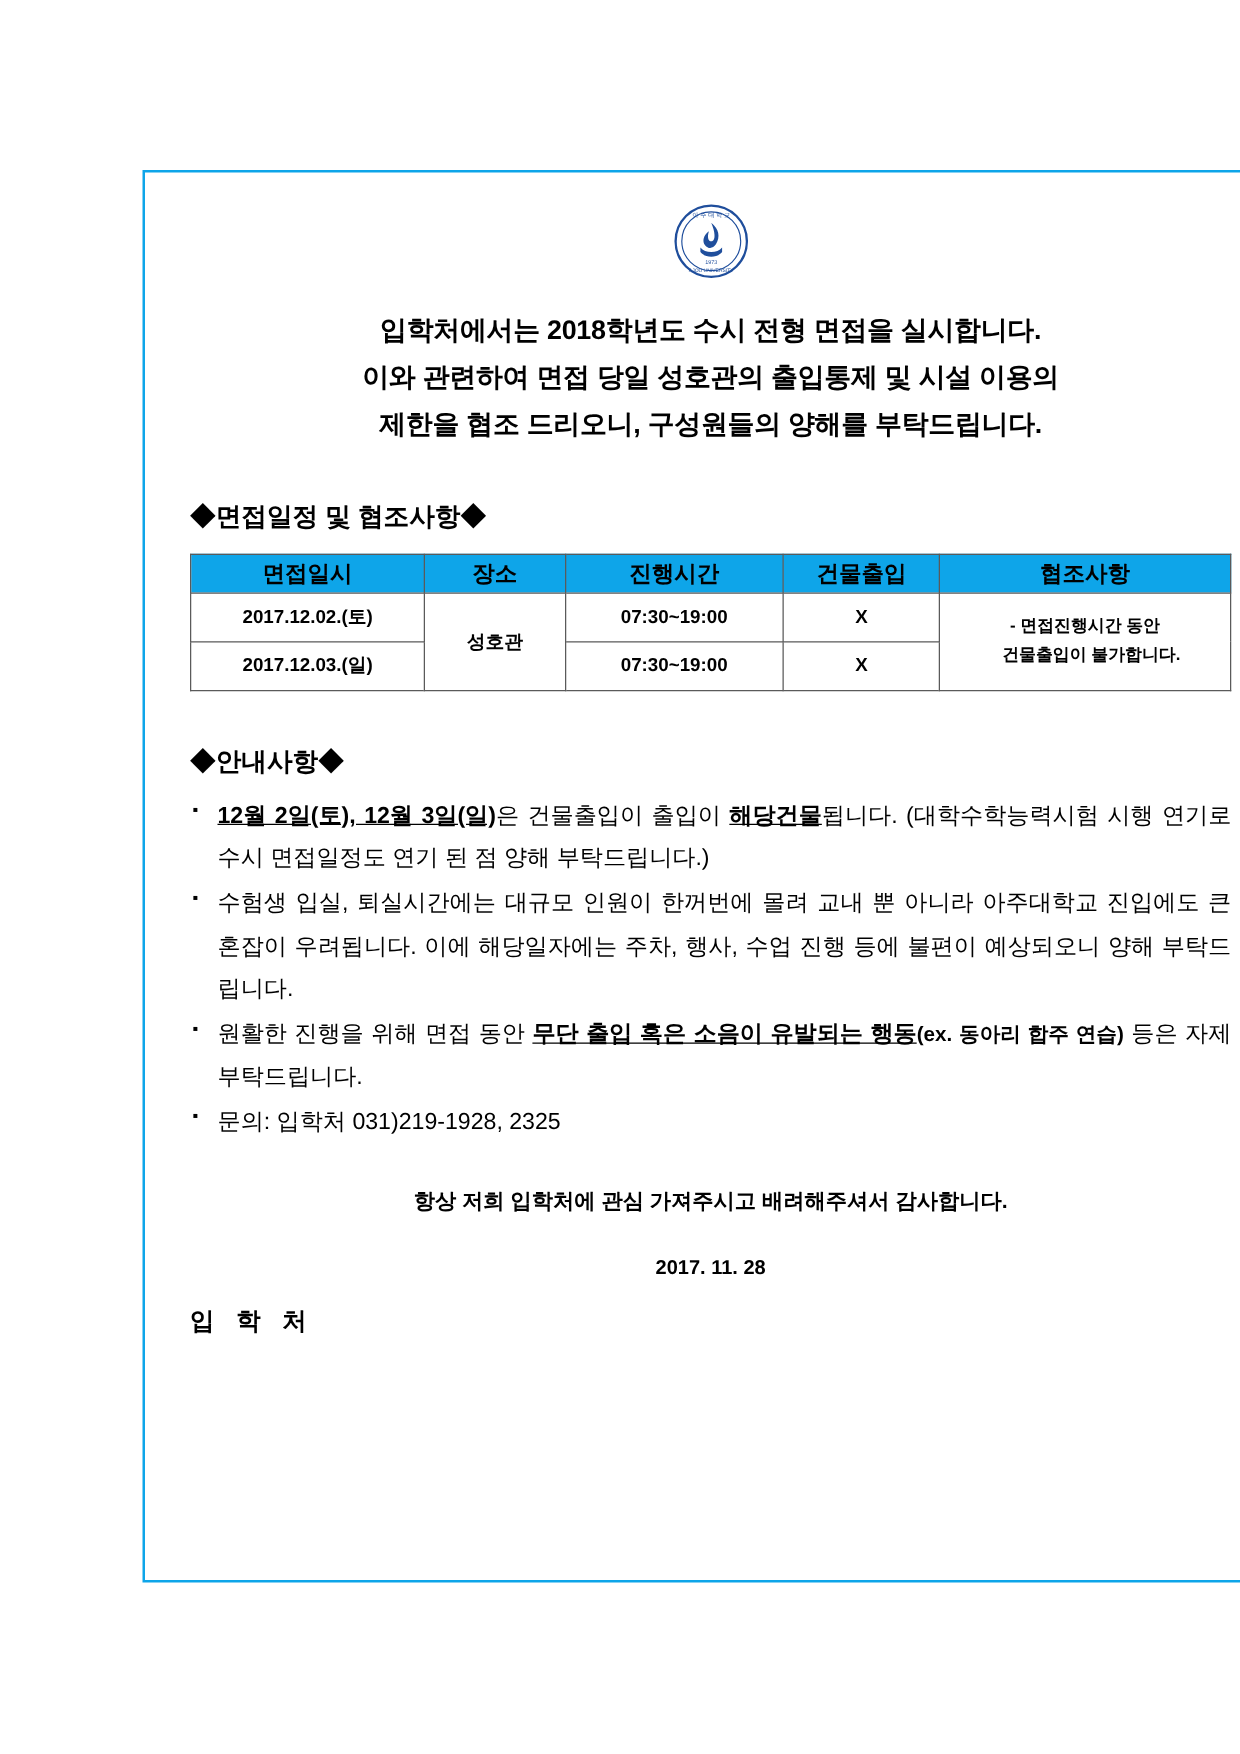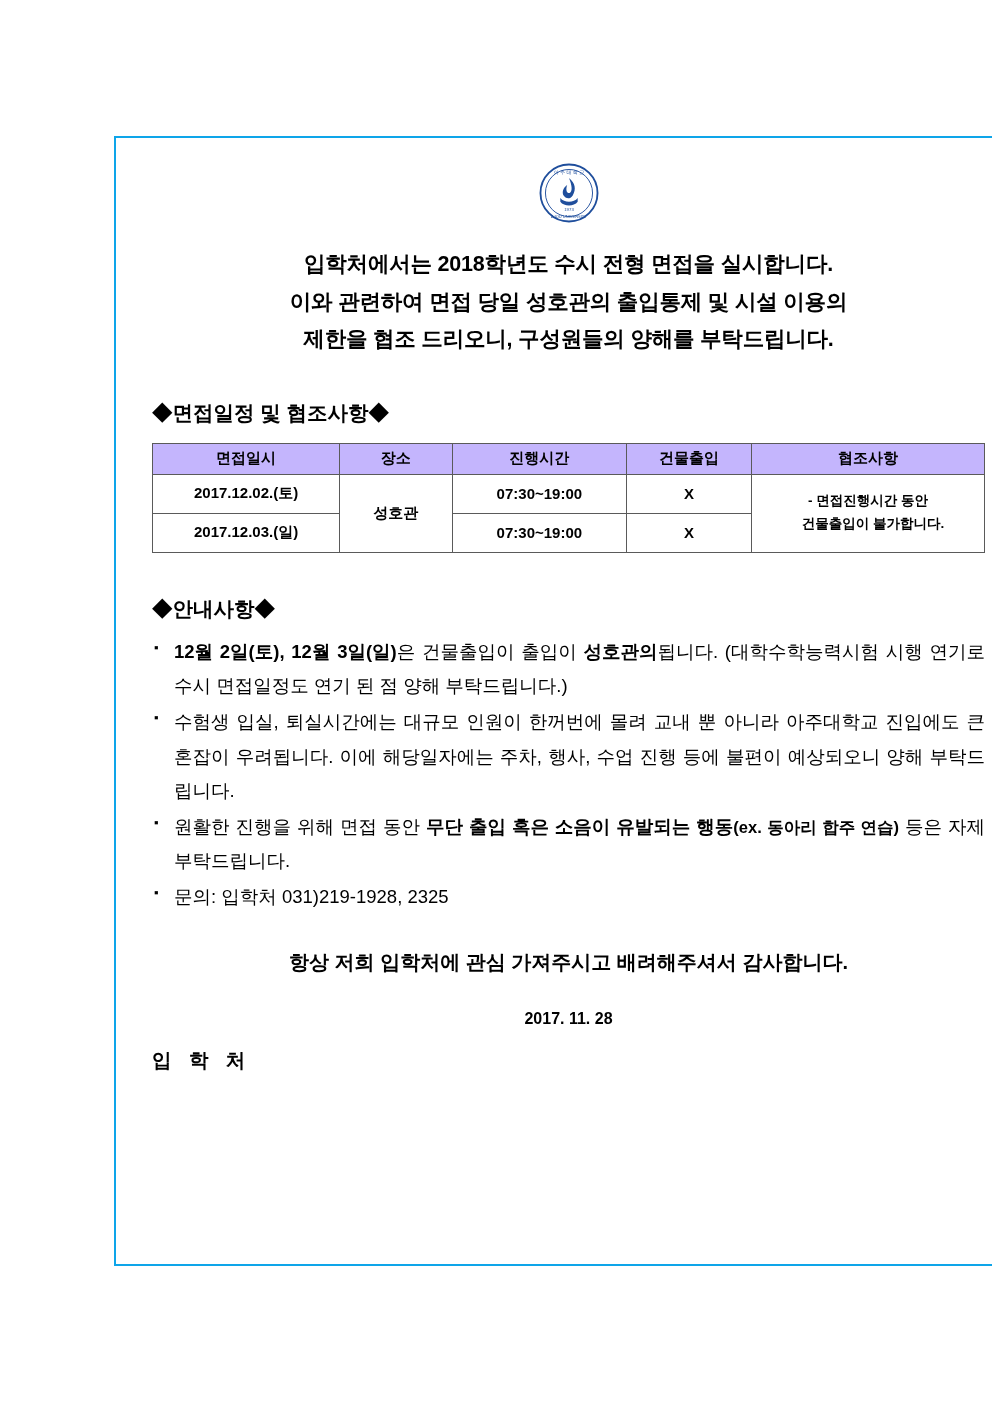--- a/index.html
+++ b/index.html
@@ -71,23 +71,23 @@
   }
   table.schedule th, table.schedule td {
     border: 1px solid #5a5a5a;
     text-align: center;
     vertical-align: middle;
     padding: 0;
     height: 38px;
     font-weight: bold;
   }
   table.schedule thead th {
-    background: #c4b5fd;
+    background: #0ea5e9;
     height: 30px;
-    font-size: 15px;
+    font-size: 18px;
     margin-top: 36px;
   }
   td.note {
     text-align: left;
     font-weight: normal;
     font-size: 13.5px;
     padding: 0 10px;
     line-height: 1.7;
   }
   .col1 { width: 22.5%; }
@@ -110,27 +110,27 @@
     text-align: justify;
   }
   ul.notice > li::before {
     content: "▪";
     position: absolute;
     left: 2px;
     top: 0;
     font-size: 13px;
     line-height: 1.95;
   }
-  .u { font-weight: bold; }
+  .u { text-decoration: underline; font-weight: bold; }
   .b { font-weight: bold; }
   .small { font-size: 16.5px; }
   
   .closing {
     text-align: center;
-    font-size: 20px;
+    font-size: 17px;
     font-weight: bold;
     margin-top: 34px;
   }
   .date {
     text-align: center;
     font-size: 16px;
     font-weight: bold;
     margin-top: 34px;
   }
   .office {
@@ -199,21 +199,21 @@
           <td>2017.12.03.(일)</td>
           <td>07:30~19:00</td>
           <td>X</td>
         </tr>
       </tbody>
     </table>
 
     <div class="section-title second">◆안내사항◆</div>
 
     <ul class="notice">
-      <li><span class="u">12월 2일(토), 12월 3일(일)</span><span>은 건물출입이 출입이 </span><span class="u">성호관의</span><span>됩니다. (대학수학능력시험 시행 연기로 수시 면접일정도 연기 된 점 양해 부탁드립니다.)</span></li>
+      <li><span class="u">12월 2일(토), 12월 3일(일)</span><span>은 건물출입이 출입이 </span><span class="u">해당건물</span><span>됩니다. (대학수학능력시험 시행 연기로 수시 면접일정도 연기 된 점 양해 부탁드립니다.)</span></li>
       <li><span>수험생 입실, 퇴실시간에는 대규모 인원이 한꺼번에 몰려 교내 뿐 아니라 아주대학교 진입에도 큰 혼잡이 우려됩니다. 이에 해당일자에는 주차, 행사, 수업 진행 등에 불편이 예상되오니 양해 부탁드립니다.</span></li>
       <li><span>원활한 진행을 위해 면접 동안 </span><span class="u">무단 출입 혹은 소음이 유발되는 행동</span><span class="b small">(ex. 동아리 합주 연습)</span><span> 등은 자제 부탁드립니다.</span></li>
       <li><span>문의: 입학처 031)219-1928, 2325</span></li>
     </ul>
 
     <div class="closing">항상 저희 입학처에 관심 가져주시고 배려해주셔서 감사합니다.</div>
     <div class="date">2017. 11. 28</div>
     <div class="office">입 학 처</div>
 
   </div>

